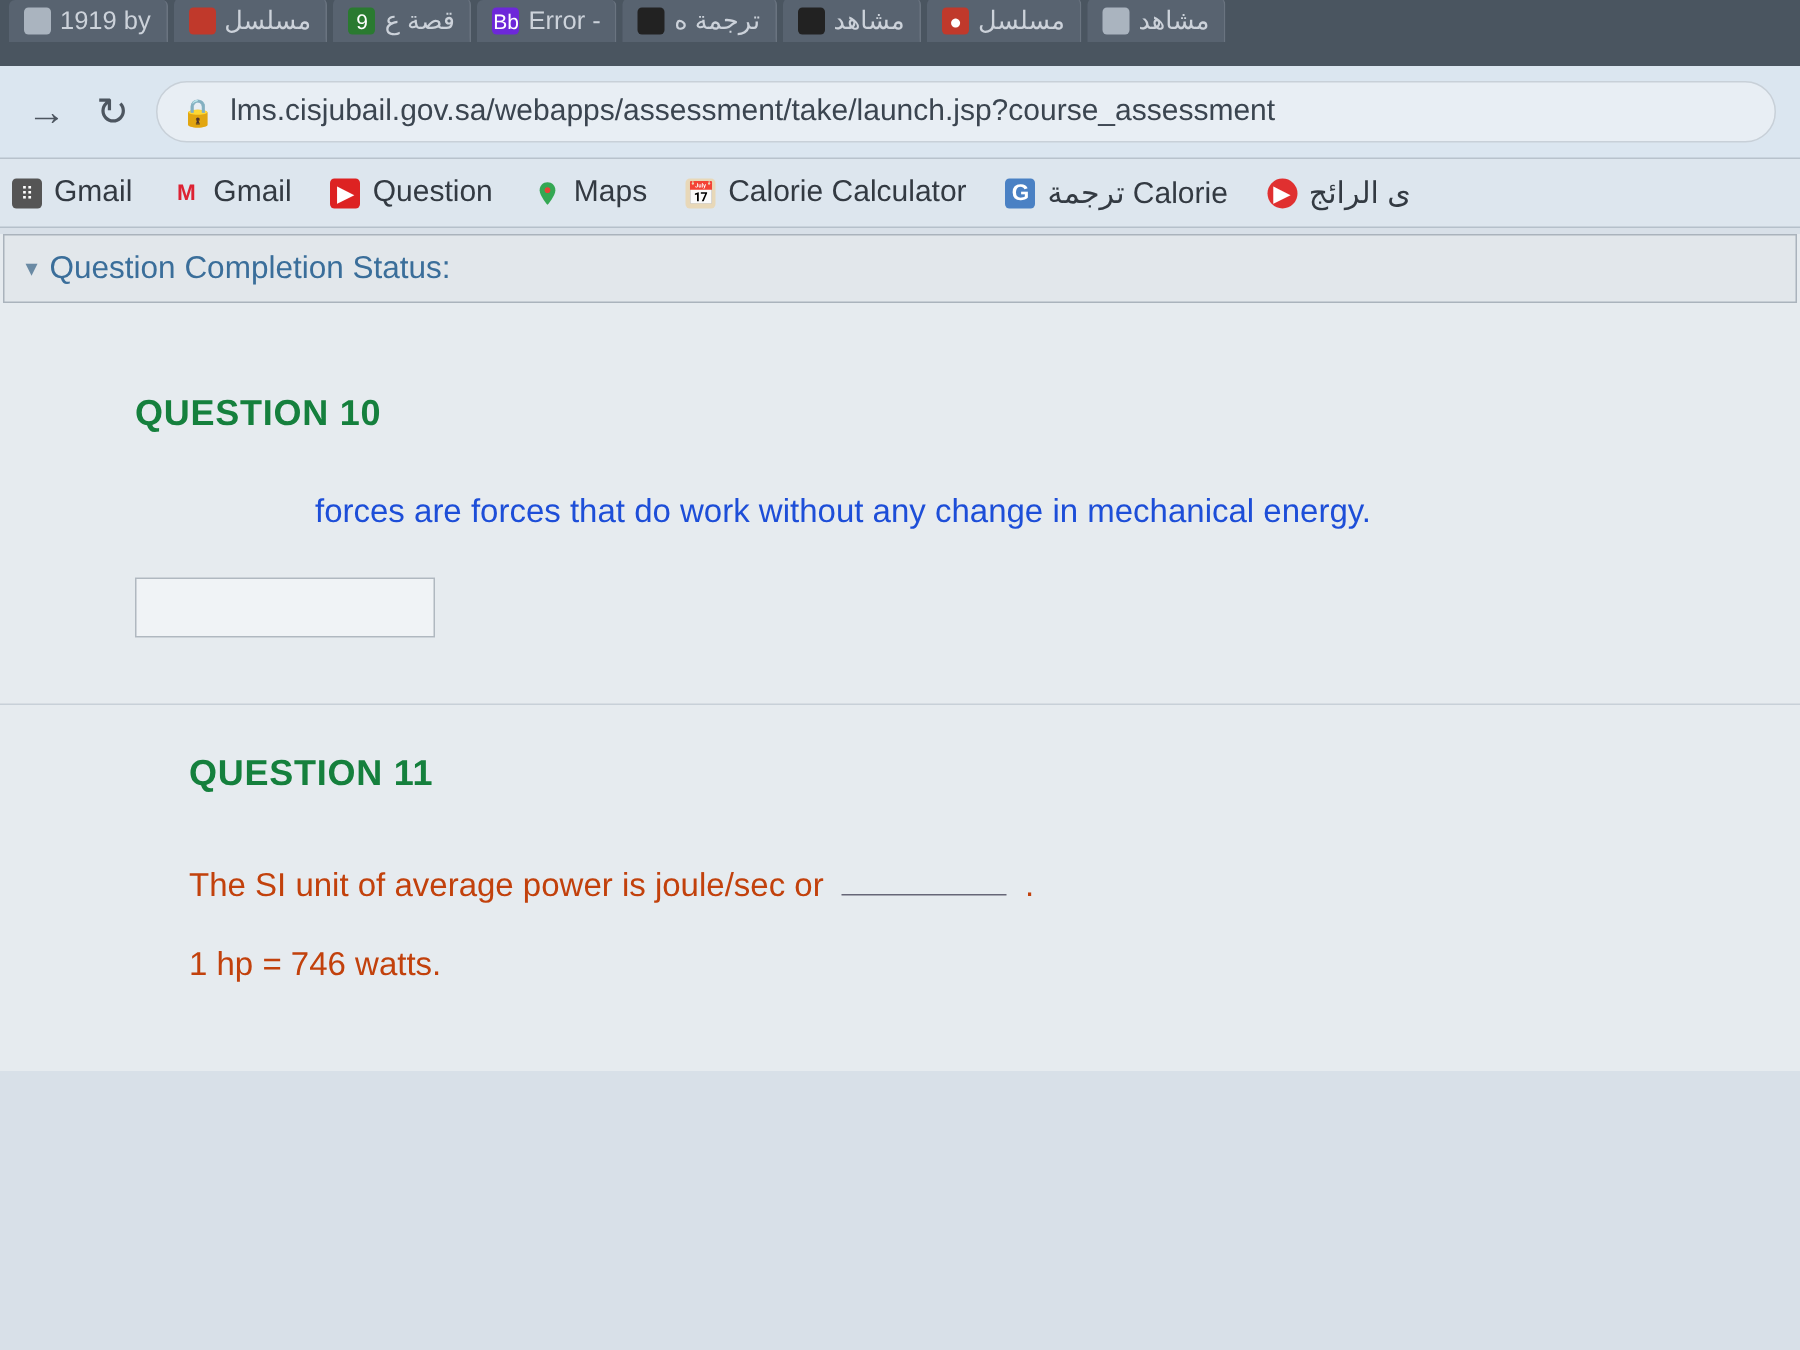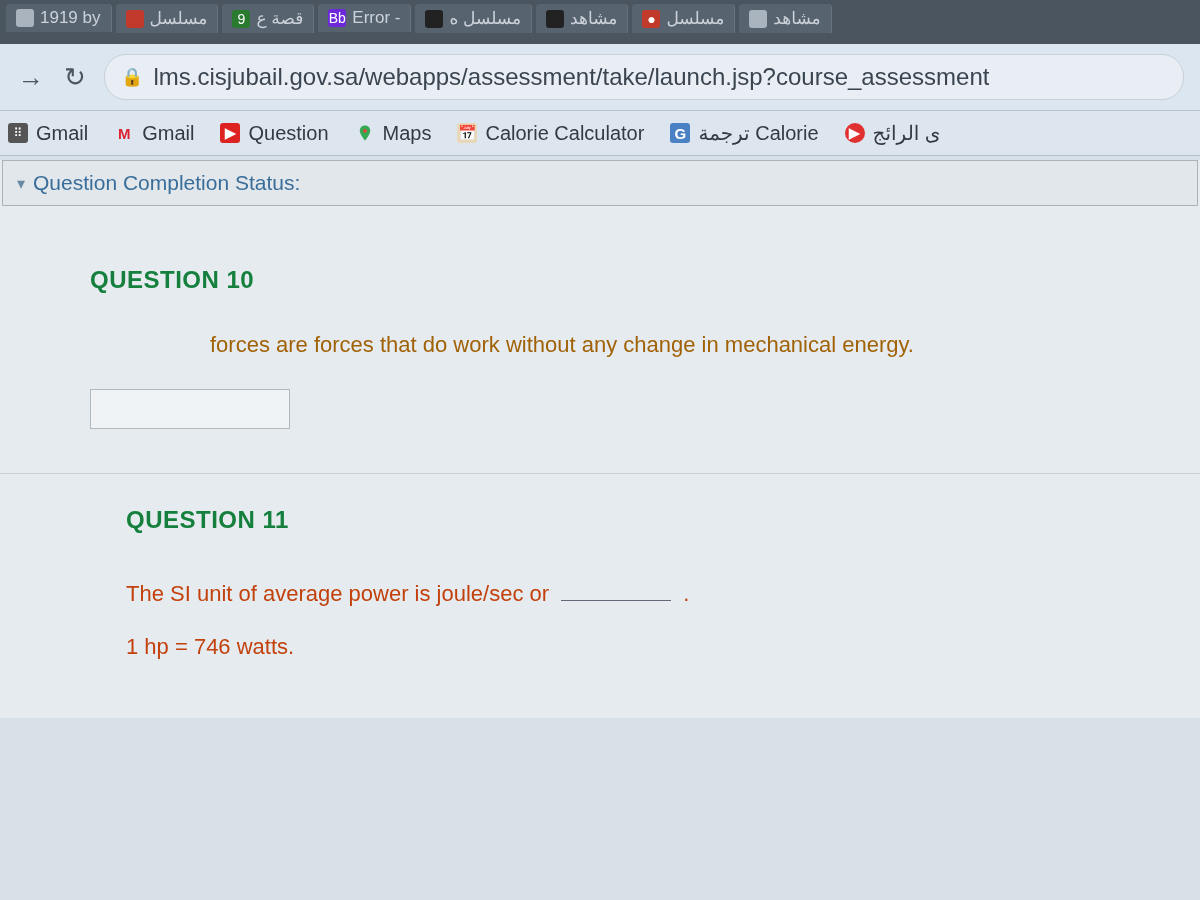--- a/index.html
+++ b/index.html
@@ -7,23 +7,23 @@
       font-family: Arial, "Segoe UI", sans-serif;
       background: #d8e0e8;
       width: 1200px;
       height: 900px;
       overflow: hidden;
       font-size: 20px;
     }
     
     .tabs-bar {
       display: flex;
-      align-items: flex-start;
+      align-items: flex-end;
       gap: 4px;
-      padding: 4px 6px;
+      padding: 16px 6px;
       background: #4a5560;
       height: 44px;
       overflow: hidden;
     }
     .tab {
       display: flex;
       align-items: center;
       gap: 6px;
       padding: 4px 10px;
       background: #586370;
@@ -68,21 +68,21 @@
       flex: 1;
       background: #e8eef4;
       border-radius: 22px;
       padding: 8px 16px;
       display: flex;
       align-items: center;
       gap: 10px;
       border: 1px solid #c8d0d8;
     }
     .lock-icon { font-size: 18px; color: #555; }
-    .url { color: #3b4550; font-size: 24px; white-space: nowrap; overflow: hidden; }
+    .url { color: #3b4550; font-size: 20px; white-space: nowrap; overflow: hidden; }
     
     .bookmarks {
       display: flex;
       align-items: center;
       gap: 26px;
       padding: 10px 8px;
       background: #dde6ee;
       border-bottom: 1px solid #b5c0ca;
     }
     .bm {
@@ -132,21 +132,21 @@
       border-bottom: 1px solid #c8d0d8;
     }
     .qlabel {
       font-weight: bold;
       color: #15803d;
       font-size: 24px;
       letter-spacing: .5px;
       margin-bottom: 34px;
     }
     .qtext {
-      color: #a16207;
+      color: #1d4ed8;
       font-size: 22px;
       padding-left: 120px;
       line-height: 1.5;
       margin-top: 32px;
     }
     .blank-input {
       display: inline-block;
       width: 200px;
       height: 40px;
       border: 1px solid #b0b8c0;
@@ -182,21 +182,21 @@
   <div class="tab">
     <span class="ticon green">9</span>
     <span>قصة ع</span>
   </div>
   <div class="tab">
     <span class="ticon blue">Bb</span>
     <span>Error -</span>
   </div>
   <div class="tab">
     <span class="ticon dark"></span>
-    <span>مسلسل ه</span>
+    <span>ترجمة ه</span>
   </div>
   <div class="tab">
     <span class="ticon dark"></span>
     <span>مشاهد</span>
   </div>
   <div class="tab">
     <span class="ticon red">●</span>
     <span>مسلسل</span>
   </div>
   <div class="tab">

